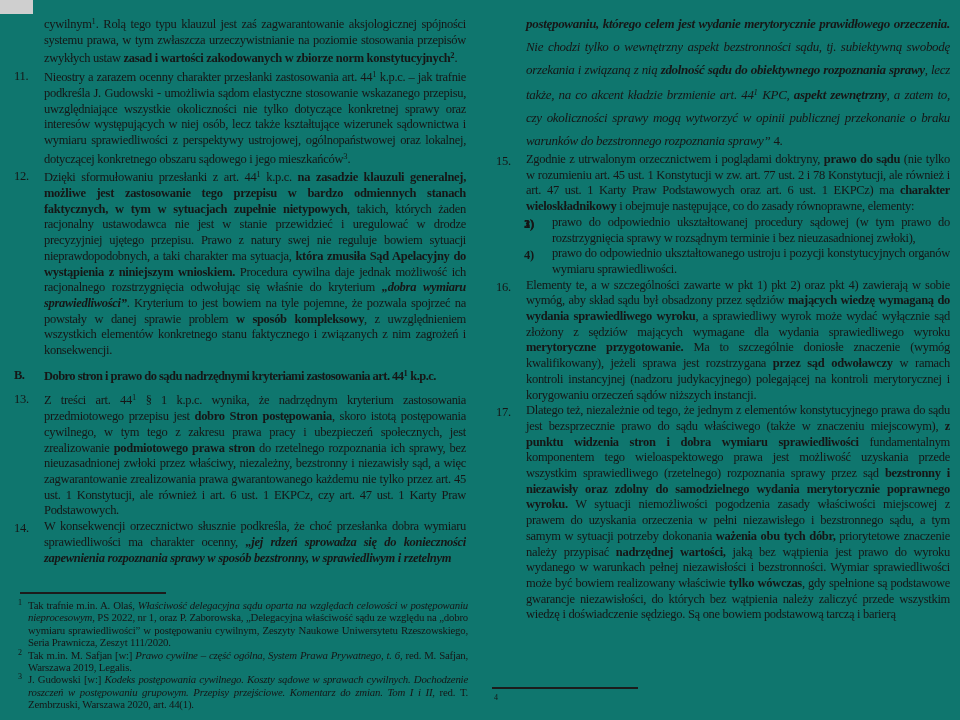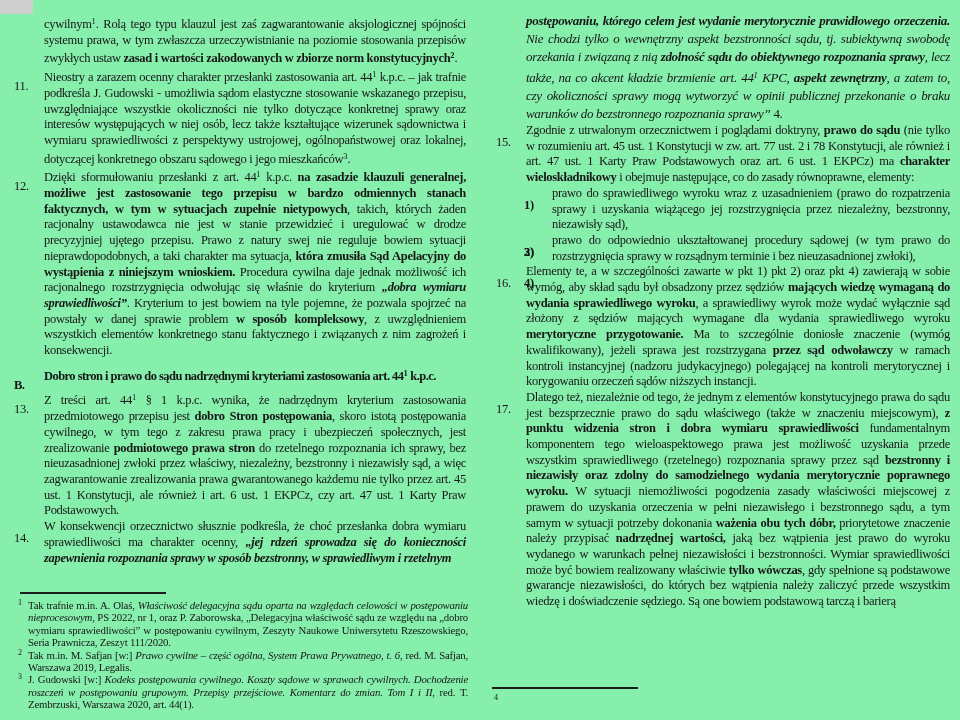--- a/index.html
+++ b/index.html
@@ -2,36 +2,36 @@
 <html><head>
 <meta charset="utf-8">
 <style>
   html,body{margin:0;padding:0}
   body{
     width:960px;height:720px;
     background:#ffffff;color:#161616;
     font-family:"Liberation Serif", serif;
     overflow:hidden;position:relative;
   }
-  .page{position:absolute;inset:0;background:#86efac}
+  .page{position:absolute;inset:0;background:#0f766e}
   .artifact{position:absolute;left:0;top:0;width:33px;height:14px;background:#cfcfcf}
   .col{
     position:absolute;text-align:justify;
     font-size:12.5px;line-height:15.7px;letter-spacing:-0.3px;
     overflow:hidden;
   }
   #col-left{left:14px;top:14px;width:452px;height:578px}
   #col-right{left:496px;top:12px;width:454px;height:674px}
   .para{position:relative;padding-left:30px}
-  .para .marker{position:absolute;left:0;top:12px}
+  .para .marker{position:absolute;left:0;top:2px}
   .para.heading{font-weight:bold;margin:7px 0 6px;white-space:nowrap;letter-spacing:-0.55px}
   .para.heading .marker{font-weight:bold}
   .para.list{padding-left:56px}
   .para.list .marker{left:28px;font-weight:bold}
-  .para.cont-italic{line-height:18px;font-size:13px}
+  .para.cont-italic{line-height:23px;font-size:13px}
   .b{font-weight:bold}
   .i{font-style:italic}
   .bi{font-weight:bold;font-style:italic}
   .sup{font-size:8.5px;vertical-align:4px;letter-spacing:0}
   .fnrule{position:absolute;height:2px;background:#1c1c1c}
   #rule-left{left:20px;top:592px;width:146px}
   #rule-right{left:492px;top:687px;width:146px}
   .fnotes{
     position:absolute;text-align:justify;
     font-size:10.8px;line-height:12.4px;letter-spacing:-0.2px;
@@ -52,24 +52,24 @@
       <div class="para continuation"><span class="ptext"><span>cywilnym</span><span class="sup">1</span><span>. Rolą tego typu klauzul jest zaś zagwarantowanie aksjologicznej spójności systemu prawa, w tym zwłaszcza urzeczywistnianie na poziomie stosowania przepisów zwykłych ustaw </span><span class="b">zasad i wartości zakodowanych w zbiorze norm konstytucyjnych</span><span class="sup b">2</span><span>.</span></span></div>
       <div class="para numbered"><span class="marker">11.</span><span class="ptext"><span>Nieostry a zarazem ocenny charakter przesłanki zastosowania art. 44</span><span class="sup">1</span><span> k.p.c. – jak trafnie podkreśla J. Gudowski -  umożliwia sądom elastyczne stosowanie wskazanego przepisu, uwzględniające wszystkie okoliczności nie tylko dotyczące konkretnej sprawy oraz interesów występujących w niej osób, lecz także kształtujące wizerunek sądownictwa i wymiaru sprawiedliwości z perspektywy ustrojowej, ogólnopaństwowej oraz lokalnej, dotyczącej konkretnego obszaru sądowego i jego mieszkańców</span><span class="sup">3</span><span>.</span></span></div>
       <div class="para numbered"><span class="marker">12.</span><span class="ptext"><span>Dzięki sformułowaniu przesłanki z art. 44</span><span class="sup">1</span><span> k.p.c. </span><span class="b">na zasadzie klauzuli generalnej, możliwe jest zastosowanie tego przepisu w bardzo odmiennych stanach faktycznych, w tym w sytuacjach zupełnie nietypowych</span><span>, takich, których żaden racjonalny ustawodawca nie jest w stanie przewidzieć i uregulować w drodze precyzyjniej ujętego przepisu. Prawo z natury swej nie reguluje bowiem sytuacji nieprawdopodobnych, a taki charakter ma sytuacja, </span><span class="b">która zmusiła Sąd Apelacyjny do wystąpienia z niniejszym wnioskiem.</span><span> Procedura cywilna daje jednak możliwość ich racjonalnego rozstrzygnięcia odwołując się właśnie do kryterium </span><span class="bi">„dobra wymiaru sprawiedliwości”</span><span>. Kryterium to jest bowiem na tyle pojemne, że pozwala spojrzeć na powstały w danej sprawie problem </span><span class="b">w sposób kompleksowy</span><span>, z uwzględnieniem wszystkich elementów konkretnego stanu faktycznego i związanych z nim zagrożeń i konsekwencji.</span></span></div>
       <div class="para heading"><span class="marker">B.</span><span class="ptext"><span class="b">Dobro stron i prawo do sądu nadrzędnymi kryteriami zastosowania art. 44</span><span class="sup b">1</span><span class="b"> k.p.c.</span></span></div>
       <div class="para numbered"><span class="marker">13.</span><span class="ptext"><span>Z treści art. 44</span><span class="sup">1</span><span> § 1 k.p.c. wynika, że nadrzędnym kryterium zastosowania przedmiotowego przepisu jest </span><span class="b">dobro Stron postępowania</span><span>, skoro istotą postępowania cywilnego, w tym tego z zakresu prawa pracy i ubezpieczeń społecznych, jest zrealizowanie </span><span class="b">podmiotowego prawa stron</span><span> do rzetelnego rozpoznania ich sprawy, bez nieuzasadnionej zwłoki przez właściwy, niezależny, bezstronny i niezawisły sąd, a więc zagwarantowanie zrealizowania prawa gwarantowanego każdemu nie tylko przez art. 45 ust. 1 Konstytucji, ale również i art. 6 ust. 1 EKPCz, czy art. 47 ust. 1 Karty Praw Podstawowych.</span></span></div>
       <div class="para numbered"><span class="marker">14.</span><span class="ptext"><span>W konsekwencji orzecznictwo słusznie podkreśla, że choć przesłanka dobra wymiaru sprawiedliwości ma charakter ocenny, </span><span class="bi">„jej rdzeń sprowadza się do konieczności zapewnienia rozpoznania sprawy w sposób bezstronny, w sprawiedliwym i rzetelnym</span></span></div>
     </div>
   <div class="col" id="col-right">
       <div class="para continuation cont-italic"><span class="ptext"><span class="bi">postępowaniu, którego celem jest wydanie merytorycznie prawidłowego orzeczenia.</span><span class="i"> Nie chodzi tylko o wewnętrzny aspekt bezstronności sądu, tj. subiektywną swobodę orzekania i związaną z nią </span><span class="bi">zdolność sądu do obiektywnego rozpoznania sprawy</span><span class="i">, lecz także, na co akcent kładzie brzmienie art. 44</span><span class="sup i">1</span><span class="i"> KPC, </span><span class="bi">aspekt zewnętrzny</span><span class="i">, a zatem to, czy okoliczności sprawy mogą wytworzyć w opinii publicznej przekonanie o braku warunków do bezstronnego rozpoznania sprawy” </span><span>4.</span></span></div>
       <div class="para numbered"><span class="marker">15.</span><span class="ptext"><span>Zgodnie z utrwalonym orzecznictwem i poglądami doktryny, </span><span class="b">prawo do sądu</span><span> (nie tylko w rozumieniu art. 45 ust. 1 Konstytucji w zw. art. 77 ust. 2 i 78 Konstytucji, ale również i art. 47 ust. 1 Karty Praw Podstawowych oraz art. 6 ust. 1 EKPCz) ma </span><span class="b">charakter wieloskładnikowy</span><span> i obejmuje następujące, co do zasady równoprawne, elementy:</span></span></div>
-      <div class="para list"><span class="marker">1)</span><span class="ptext"><span>prawo do sprawiedliwego wyroku wraz z uzasadnieniem (prawo do rozpatrzenia sprawy i uzyskania wiążącego jej rozstrzygnięcia przez niezależny, bezstronny, niezawisły sąd),</span></span></div>
+      <div class="para list"><span class="marker">1)</span></div>
       <div class="para list"><span class="marker">2)</span></div>
       <div class="para list"><span class="marker">3)</span><span class="ptext"><span>prawo do odpowiednio ukształtowanej procedury sądowej (w tym prawo do rozstrzygnięcia sprawy w rozsądnym terminie i bez nieuzasadnionej zwłoki),</span></span></div>
-      <div class="para list"><span class="marker">4)</span></div>
+      <div class="para list"><span class="marker">4)</span><span class="ptext"><span>prawo do odpowiednio ukształtowanego ustroju i pozycji konstytucyjnych organów wymiaru sprawiedliwości.</span></span></div>
       <div class="para numbered"><span class="marker">16.</span><span class="ptext"><span>Elementy te, a w szczególności zawarte w pkt 1) pkt 2) oraz pkt 4) zawierają w sobie wymóg, aby skład sądu był obsadzony przez sędziów </span><span class="b">mających wiedzę wymaganą do wydania sprawiedliwego wyroku</span><span>, a sprawiedliwy wyrok może wydać wyłącznie sąd złożony z sędziów mających wymagane dla wydania sprawiedliwego wyroku </span><span class="b">merytoryczne przygotowanie.</span><span> Ma to szczególnie doniosłe znaczenie (wymóg kwalifikowany), jeżeli sprawa jest rozstrzygana </span><span class="b">przez sąd odwoławczy</span><span> w ramach kontroli instancyjnej (nadzoru judykacyjnego) polegającej na kontroli merytorycznej i korygowaniu orzeczeń sądów niższych instancji.</span></span></div>
       <div class="para numbered"><span class="marker">17.</span><span class="ptext"><span>Dlatego też, niezależnie od tego, że jednym z elementów konstytucyjnego prawa do sądu jest bezsprzecznie prawo do sądu właściwego (także w znaczeniu miejscowym), </span><span class="b">z punktu widzenia stron i dobra wymiaru sprawiedliwości</span><span> fundamentalnym komponentem tego wieloaspektowego prawa jest możliwość uzyskania przede wszystkim sprawiedliwego (rzetelnego) rozpoznania sprawy przez sąd </span><span class="b">bezstronny i niezawisły oraz zdolny do samodzielnego wydania merytorycznie poprawnego wyroku.</span><span> W sytuacji niemożliwości pogodzenia zasady właściwości miejscowej z prawem do uzyskania orzeczenia w pełni niezawisłego i bezstronnego sądu, a tym samym w sytuacji potrzeby dokonania </span><span class="b">ważenia obu tych dóbr,</span><span> priorytetowe znaczenie należy przypisać </span><span class="b">nadrzędnej wartości,</span><span> jaką bez wątpienia jest prawo do wyroku wydanego w warunkach pełnej niezawisłości i bezstronności. Wymiar sprawiedliwości może być bowiem realizowany właściwie </span><span class="b">tylko wówczas</span><span>, gdy spełnione są podstawowe gwarancje niezawisłości, do których bez wątpienia należy zaliczyć przede wszystkim wiedzę i doświadczenie sędziego. Są one bowiem podstawową tarczą i barierą</span></span></div>
     </div>
 
   <div class="fnrule" id="rule-left"></div>
   <div class="fnrule" id="rule-right"></div>
 
   <div class="fnotes" id="fn-left">
       <div class="fn"><span class="fnmarker">1</span><span><span>Tak trafnie m.in. A. Olaś, </span><span class="i">Właściwość delegacyjna sądu oparta na względach celowości w postępowaniu nieprocesowym</span><span>, PS 2022, nr 1, oraz P. Zaborowska, „Delegacyjna właściwość sądu ze względu na „dobro wymiaru sprawiedliwości” w postępowaniu cywilnym, Zeszyty Naukowe Uniwersytetu Rzeszowskiego, Seria Prawnicza, Zeszyt 111/2020.</span></span></div>
       <div class="fn"><span class="fnmarker">2</span><span><span>Tak m.in. M. Safjan [w:] </span><span class="i">Prawo cywilne – część ogólna, System Prawa Prywatnego, t. 6</span><span>, red. M. Safjan,  Warszawa 2019, Legalis.</span></span></div>

